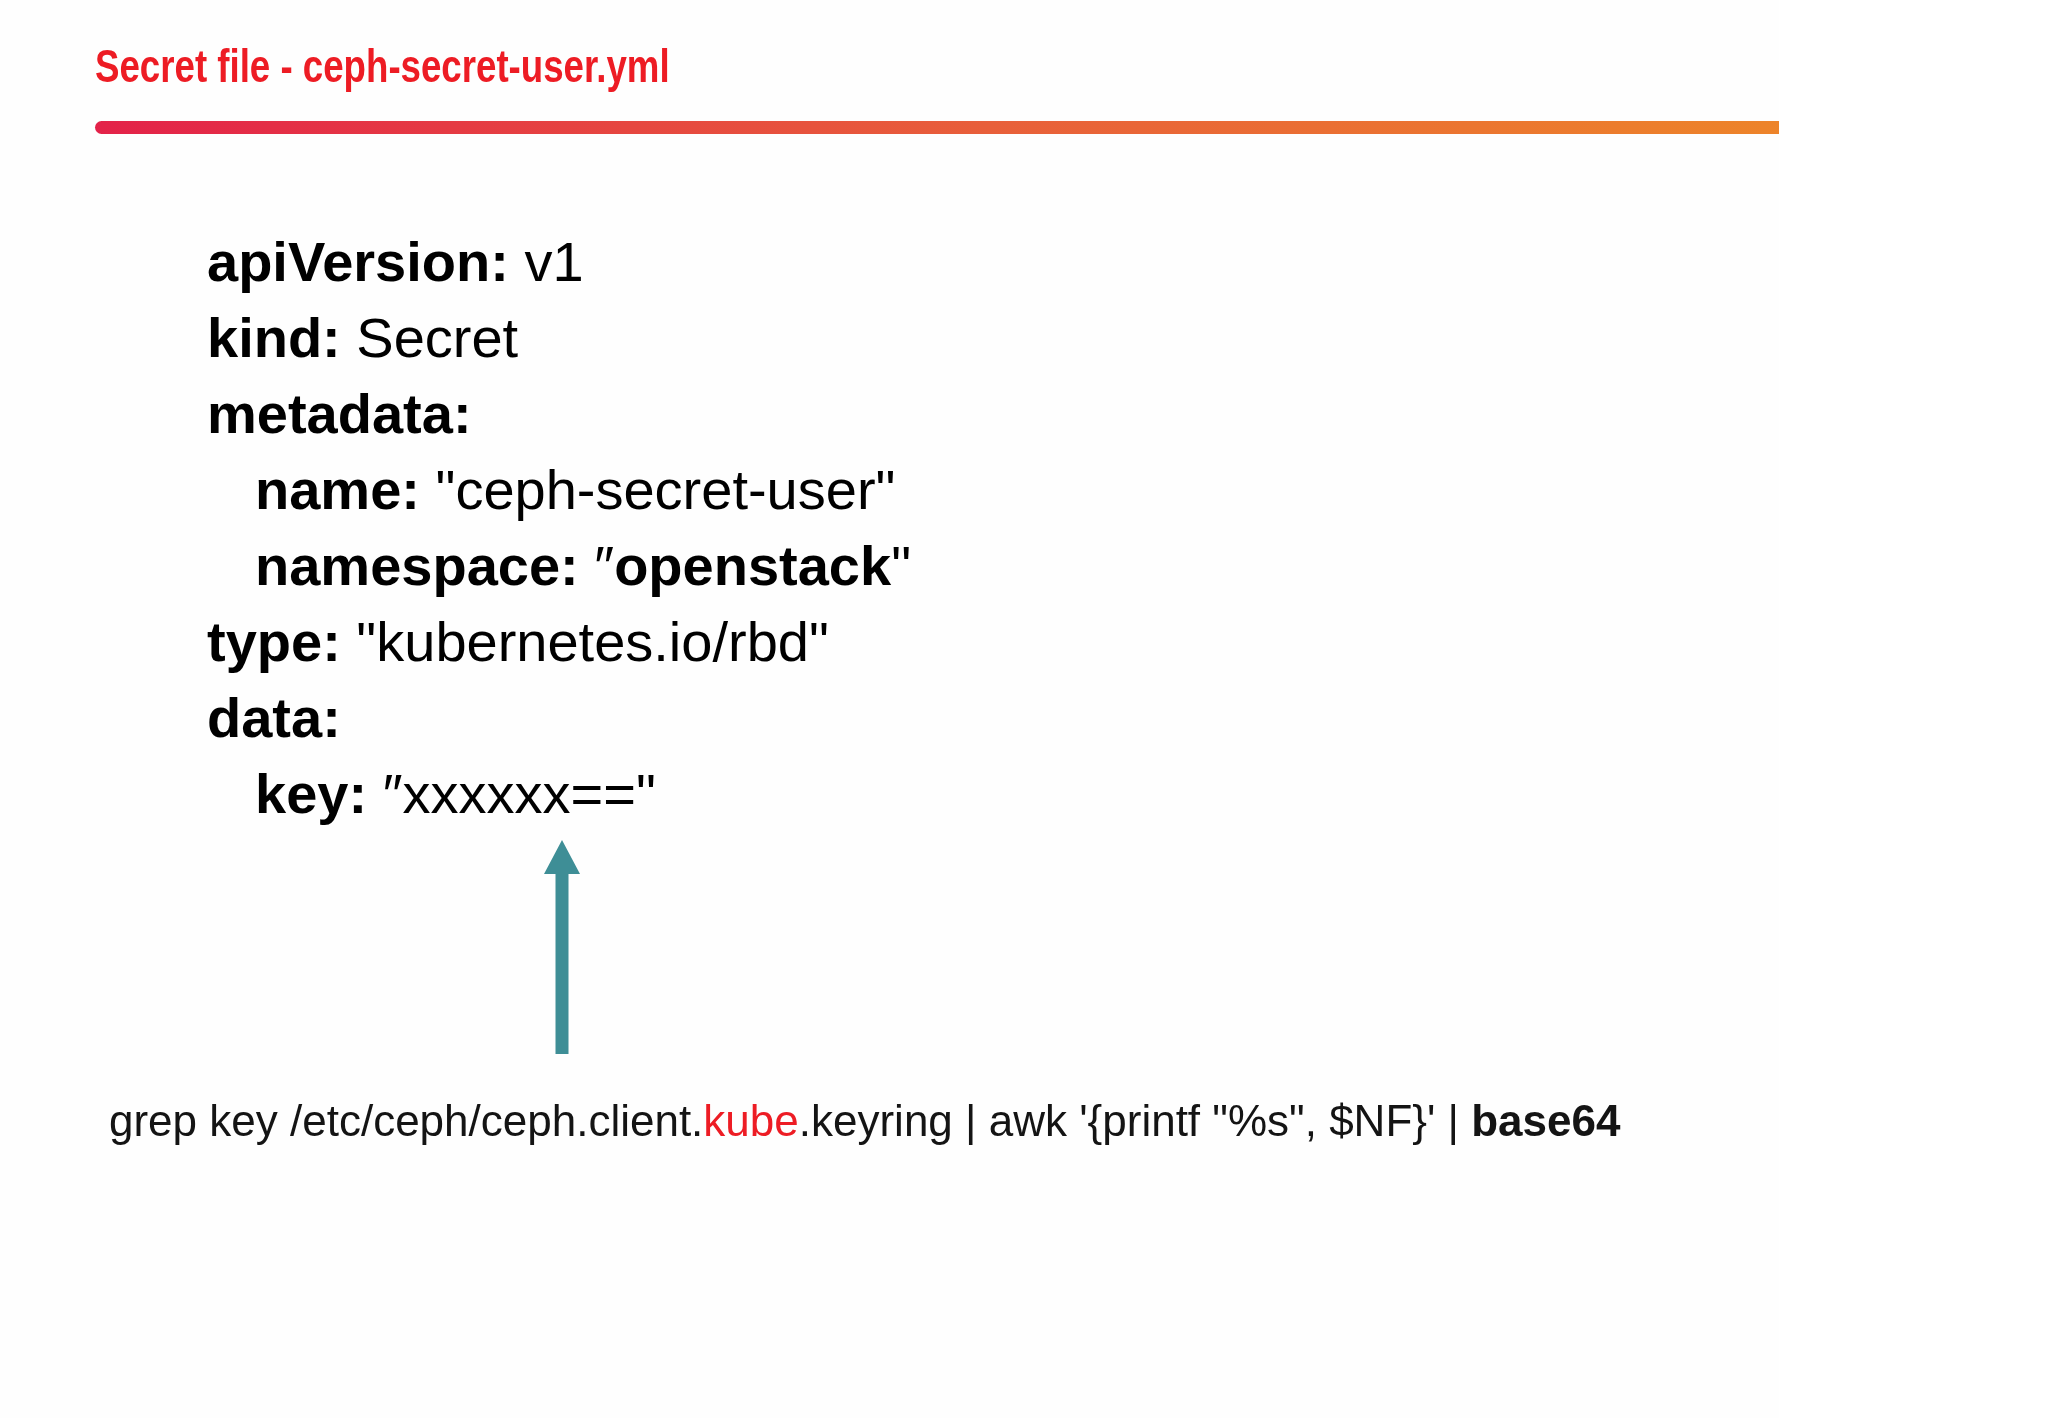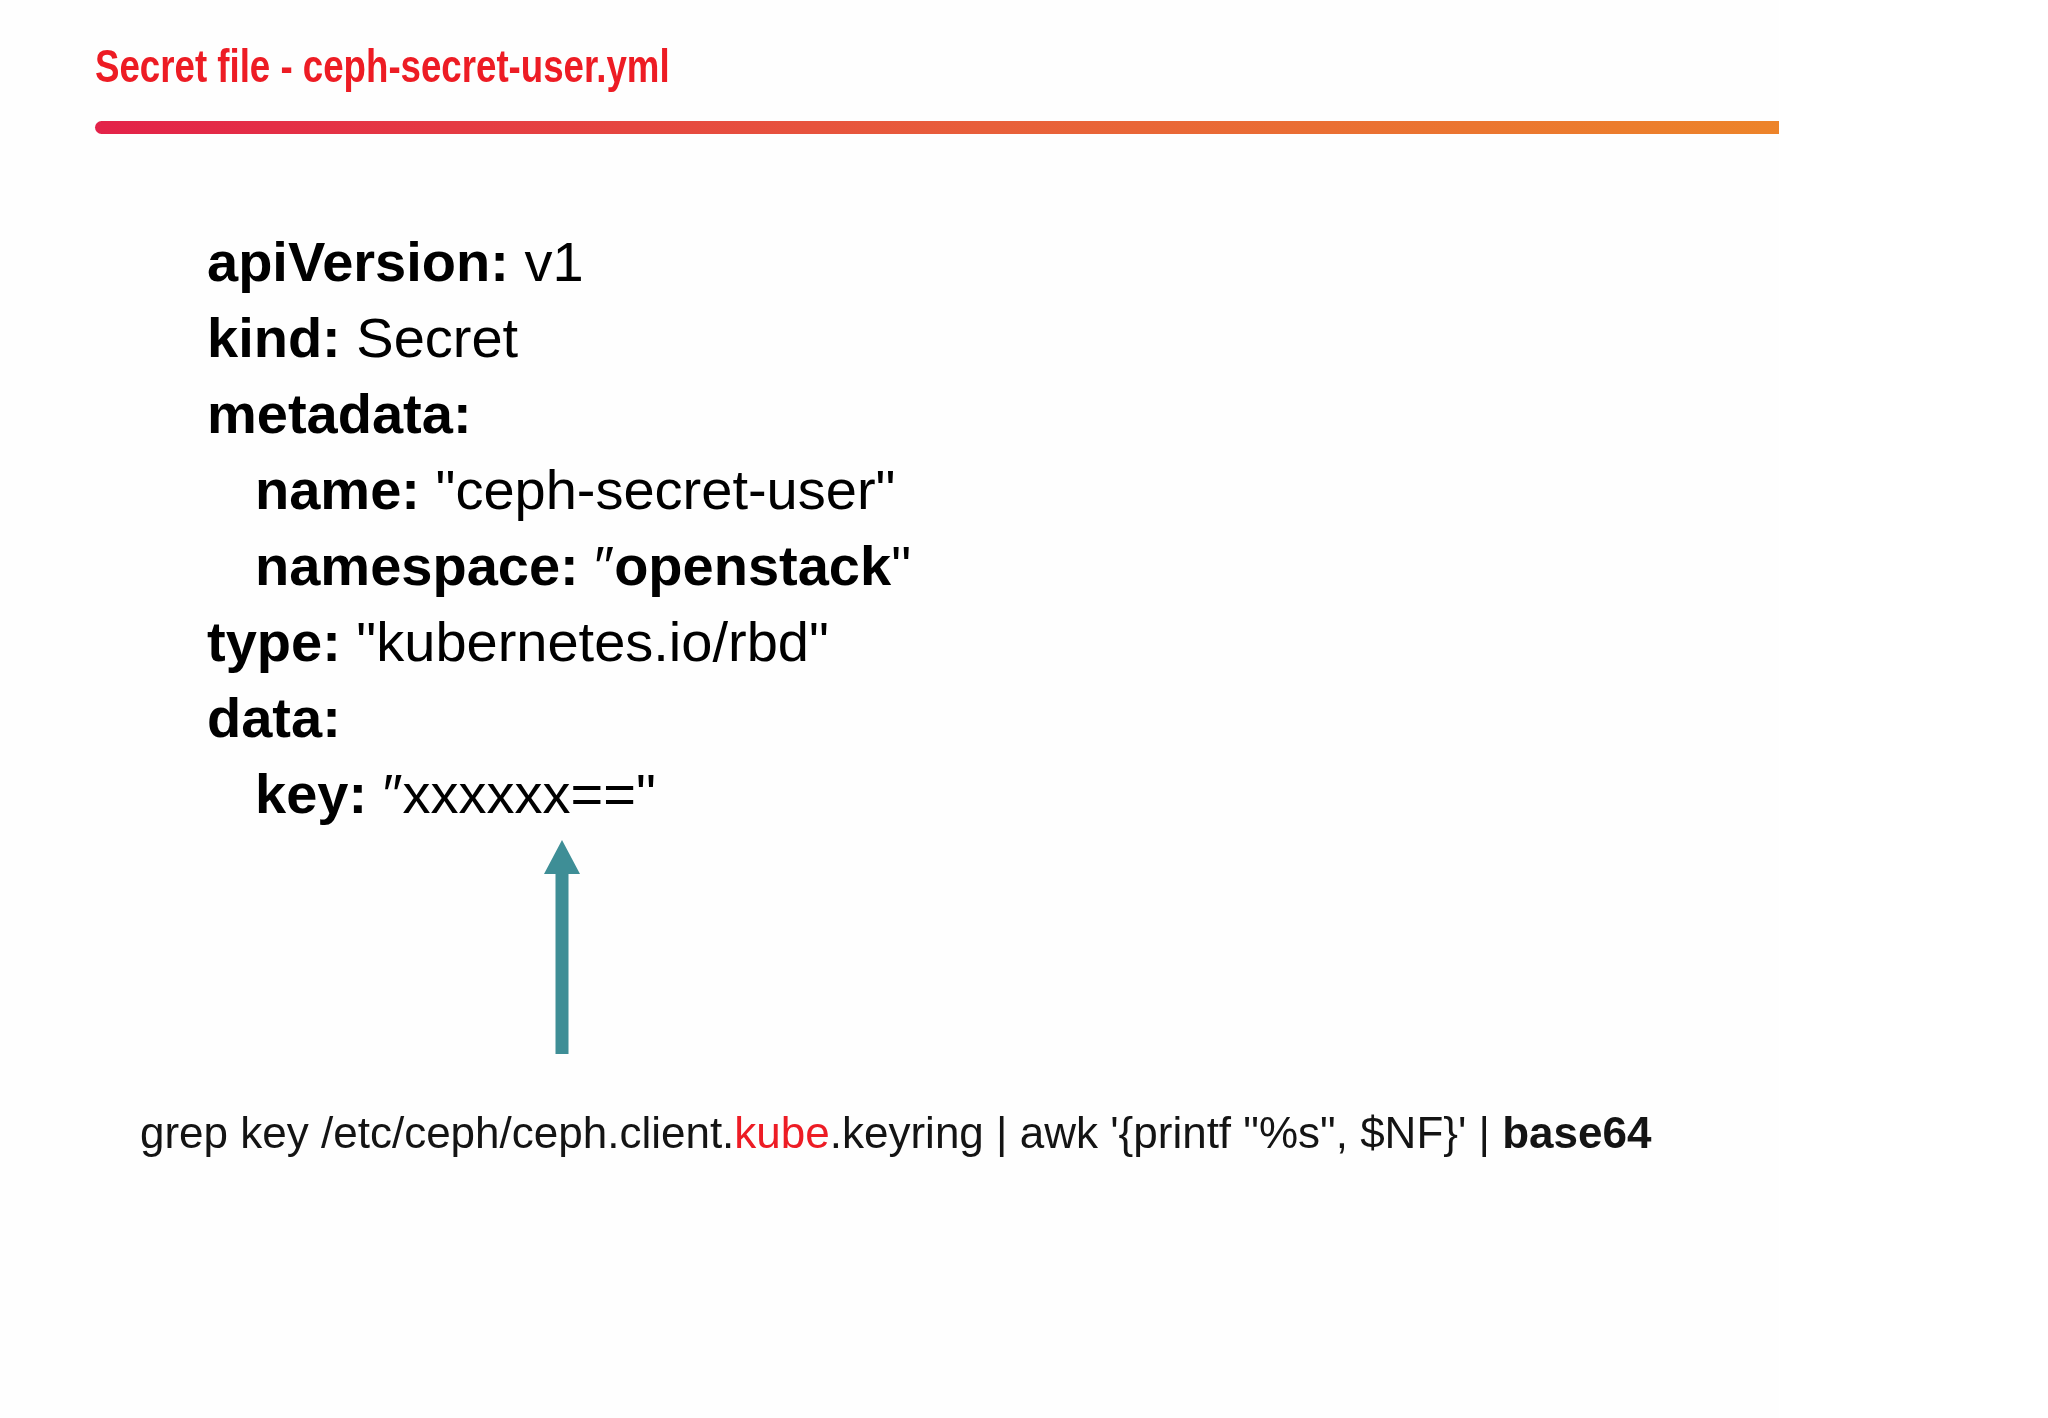--- a/index.html
+++ b/index.html
@@ -42,26 +42,25 @@
   .yaml-line.indent { padding-left: 48px; }
   .b { font-weight: bold; }
   .red { color: #ed1c24; }
   .arrow {
     position: absolute;
     left: 540px; top: 840px;
     width: 44px; height: 214px;
   }
   .command {
     position: absolute;
-    left: 140px; top: 1094px;
+    left: 109px; top: 1094px;
     font-size: 44px;
     line-height: 54px;
     color: #141414;
     white-space: pre;
-    margin-top: 12px;
   }
 </style>
 </head>
 <body>
 
 <div class="slide">
 
   <div class="title" style="color: rgb(237, 28, 36);">Secret file - ceph-secret-user.yml</div>
 
   <div class="divider" style="background: linear-gradient(90deg, rgb(227, 34, 73) 0%, rgb(232, 95, 58) 48%, rgb(238, 140, 38) 100%);"></div>

